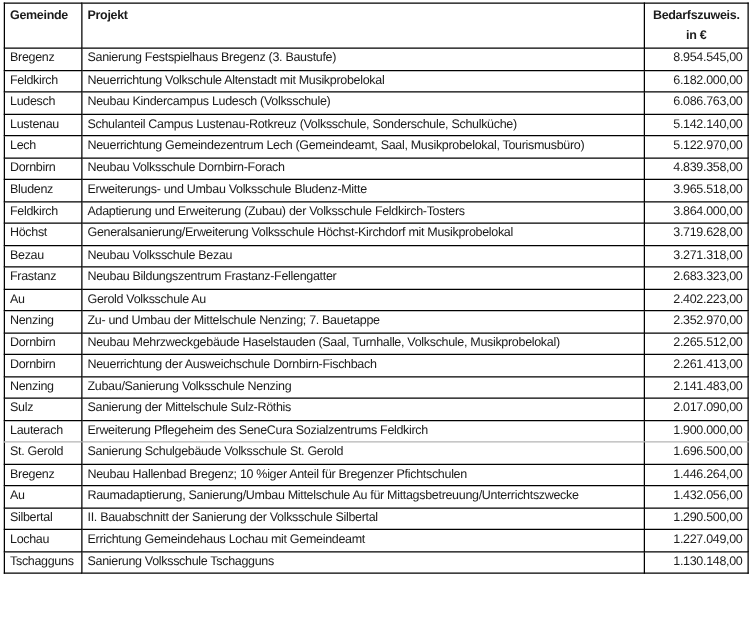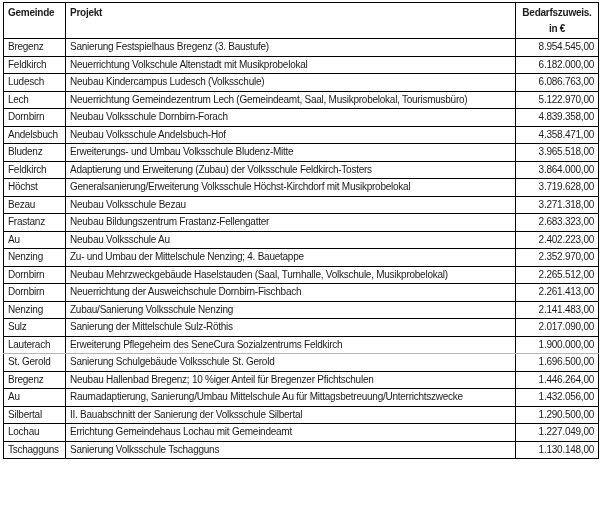--- a/index.html
+++ b/index.html
@@ -90,35 +90,35 @@
     <td class="cell-gemeinde">Feldkirch</td>
     <td class="cell-projekt">Neuerrichtung Volkschule Altenstadt mit Musikprobelokal</td>
     <td class="cell-betrag">6.182.000,00</td>
   </tr>
         <tr>
     <td class="cell-gemeinde">Ludesch</td>
     <td class="cell-projekt">Neubau Kindercampus Ludesch (Volksschule)</td>
     <td class="cell-betrag">6.086.763,00</td>
   </tr>
         <tr>
+    <td class="cell-gemeinde">Lustenau</td>
+    <td class="cell-projekt">Schulanteil Campus Lustenau-Rotkreuz (Volksschule, Sonderschule, Schulküche)</td>
+    <td class="cell-betrag">5.142.140,00</td>
+  </tr>
+        <tr>
     <td class="cell-gemeinde">Lech</td>
     <td class="cell-projekt">Neuerrichtung Gemeindezentrum Lech (Gemeindeamt, Saal, Musikprobelokal, Tourismusbüro)</td>
     <td class="cell-betrag">5.122.970,00</td>
   </tr>
         <tr>
     <td class="cell-gemeinde">Dornbirn</td>
     <td class="cell-projekt">Neubau Volksschule Dornbirn-Forach</td>
     <td class="cell-betrag">4.839.358,00</td>
   </tr>
         <tr>
-    <td class="cell-gemeinde">Andelsbuch</td>
-    <td class="cell-projekt">Neubau Volksschule Andelsbuch-Hof</td>
-    <td class="cell-betrag">4.358.471,00</td>
-  </tr>
-        <tr>
     <td class="cell-gemeinde">Bludenz</td>
     <td class="cell-projekt">Erweiterungs- und Umbau Volksschule Bludenz-Mitte</td>
     <td class="cell-betrag">3.965.518,00</td>
   </tr>
         <tr>
     <td class="cell-gemeinde">Feldkirch</td>
     <td class="cell-projekt">Adaptierung und Erweiterung (Zubau) der Volksschule Feldkirch-Tosters</td>
     <td class="cell-betrag">3.864.000,00</td>
   </tr>
         <tr>
@@ -131,26 +131,26 @@
     <td class="cell-projekt">Neubau Volksschule Bezau</td>
     <td class="cell-betrag">3.271.318,00</td>
   </tr>
         <tr>
     <td class="cell-gemeinde">Frastanz</td>
     <td class="cell-projekt">Neubau Bildungszentrum Frastanz-Fellengatter</td>
     <td class="cell-betrag">2.683.323,00</td>
   </tr>
         <tr>
     <td class="cell-gemeinde">Au</td>
-    <td class="cell-projekt">Neubau Volksschule Au</td>
+    <td class="cell-projekt">Gerold Volksschule Au</td>
     <td class="cell-betrag">2.402.223,00</td>
   </tr>
         <tr>
     <td class="cell-gemeinde">Nenzing</td>
-    <td class="cell-projekt">Zu- und Umbau der Mittelschule Nenzing; 4. Bauetappe</td>
+    <td class="cell-projekt">Zu- und Umbau der Mittelschule Nenzing; 7. Bauetappe</td>
     <td class="cell-betrag">2.352.970,00</td>
   </tr>
         <tr>
     <td class="cell-gemeinde">Dornbirn</td>
     <td class="cell-projekt">Neubau Mehrzweckgebäude Haselstauden (Saal, Turnhalle, Volkschule, Musikprobelokal)</td>
     <td class="cell-betrag">2.265.512,00</td>
   </tr>
         <tr>
     <td class="cell-gemeinde">Dornbirn</td>
     <td class="cell-projekt">Neuerrichtung der Ausweichschule Dornbirn-Fischbach</td>

